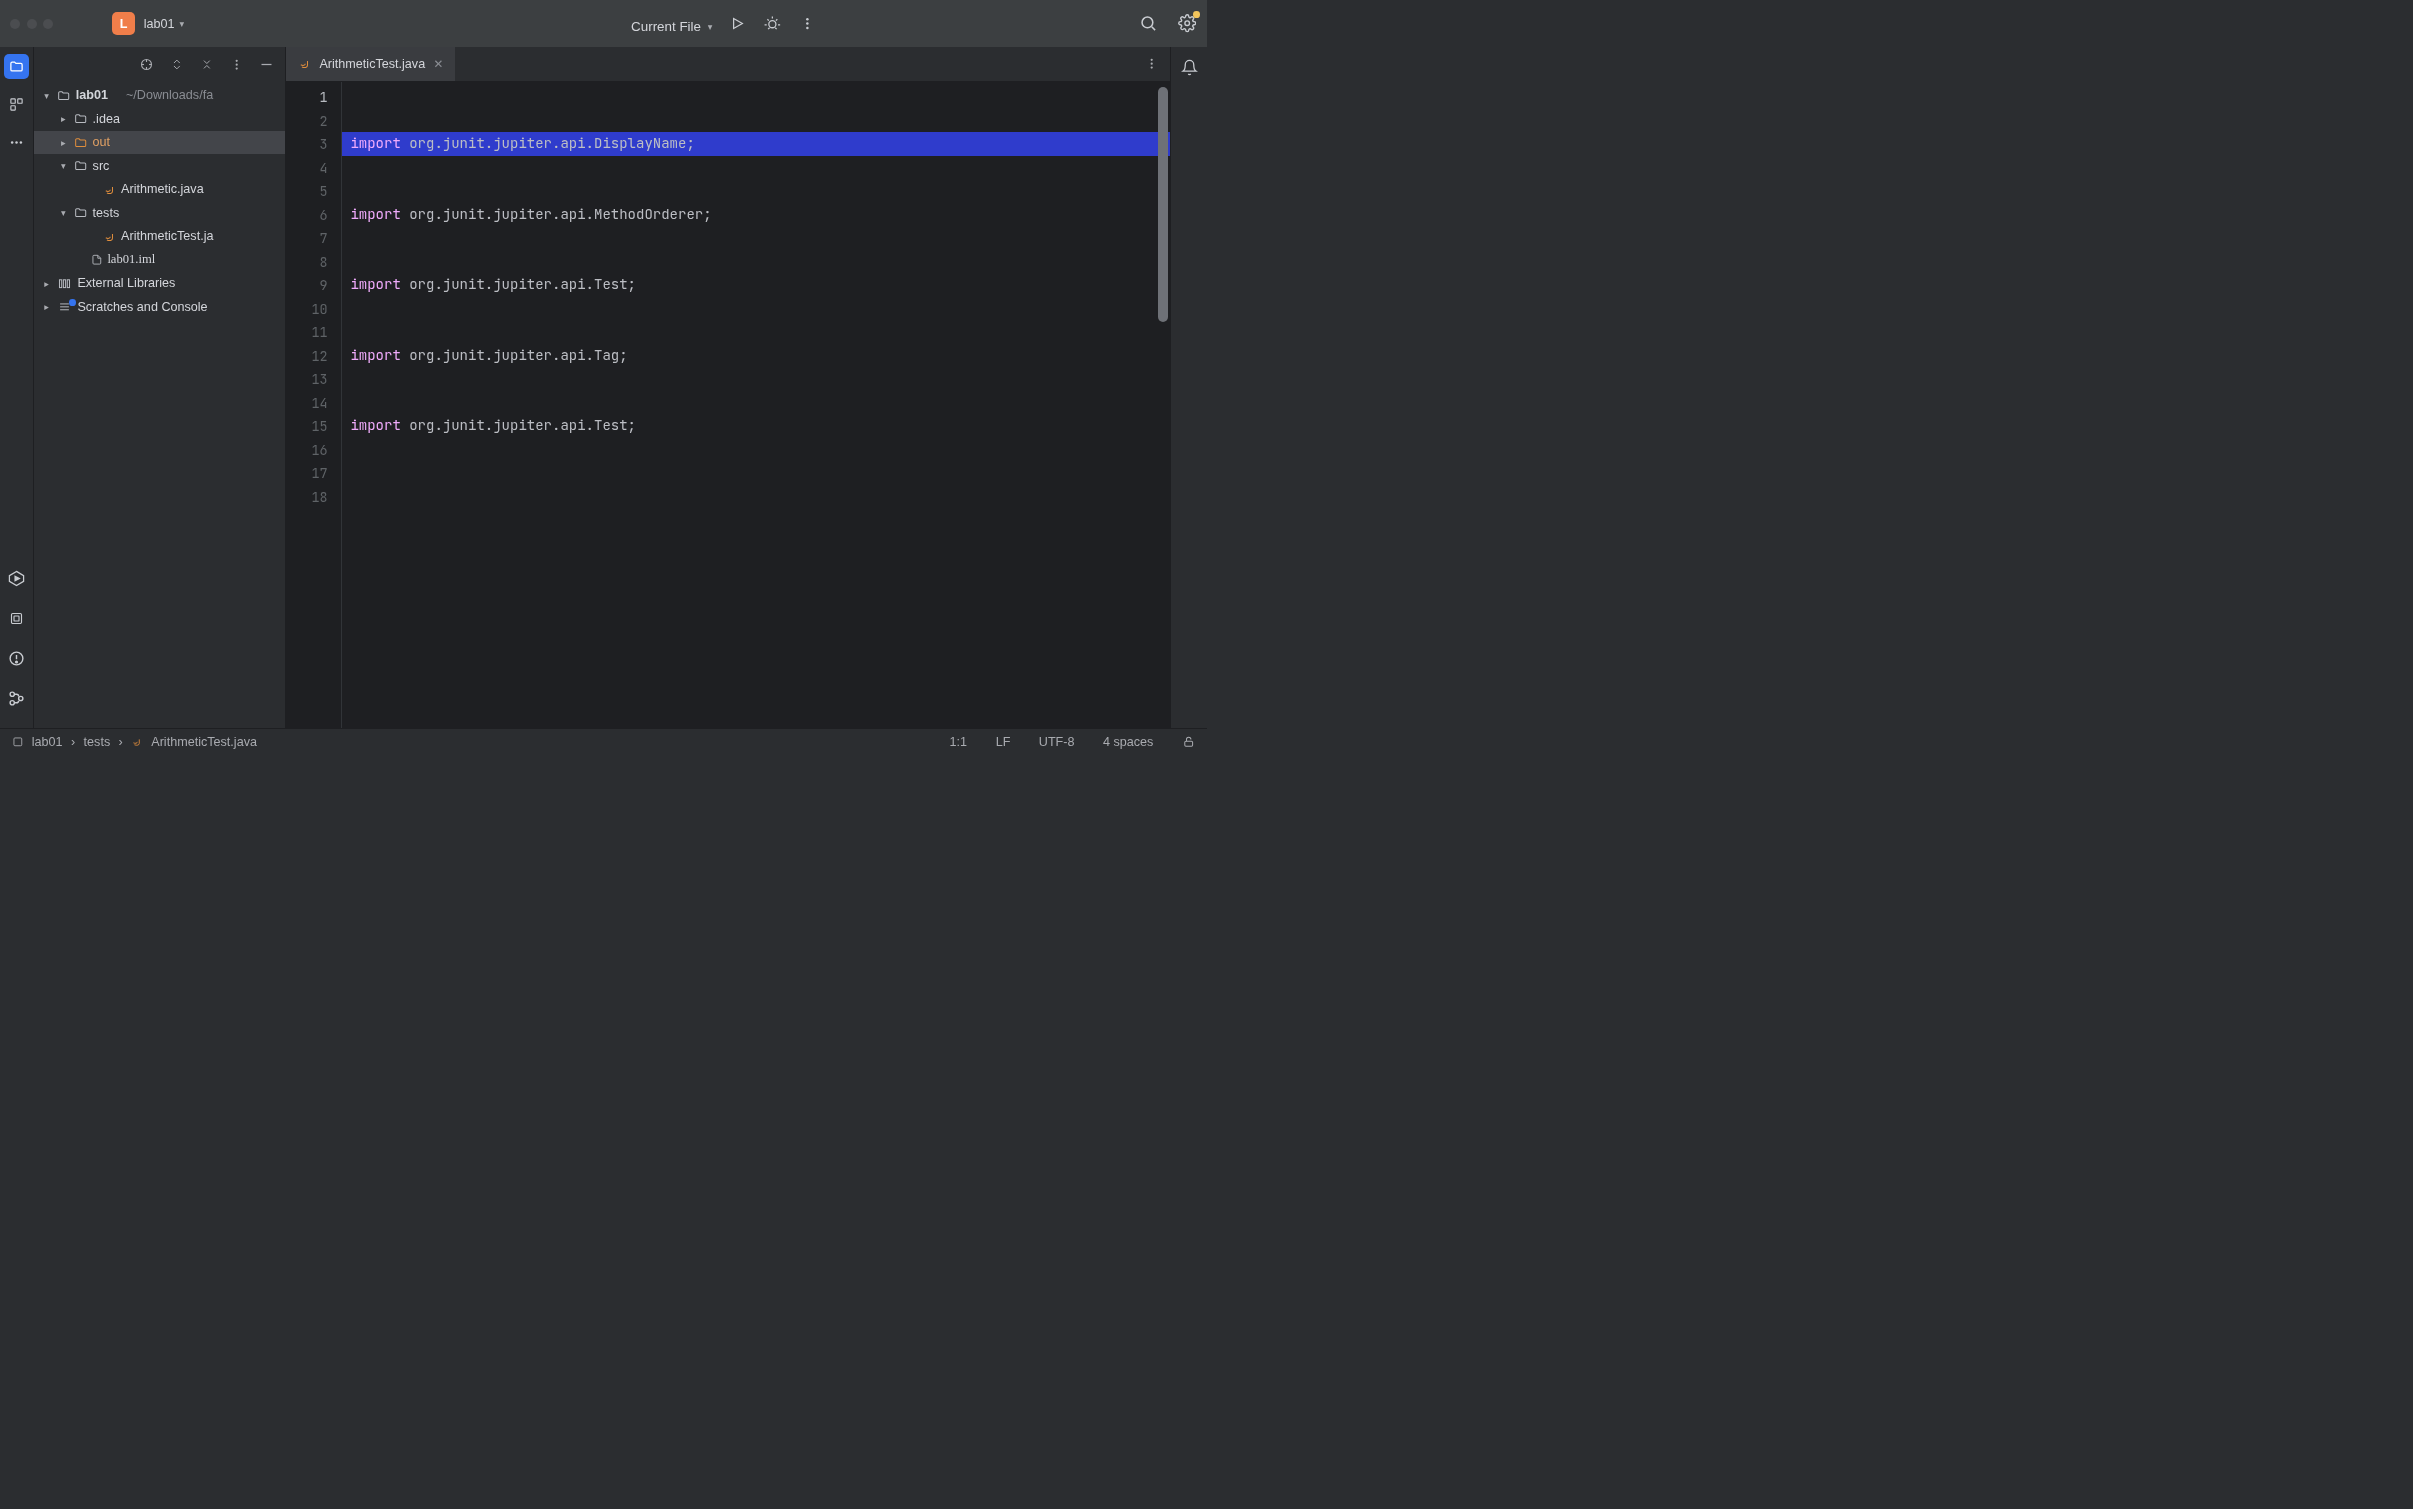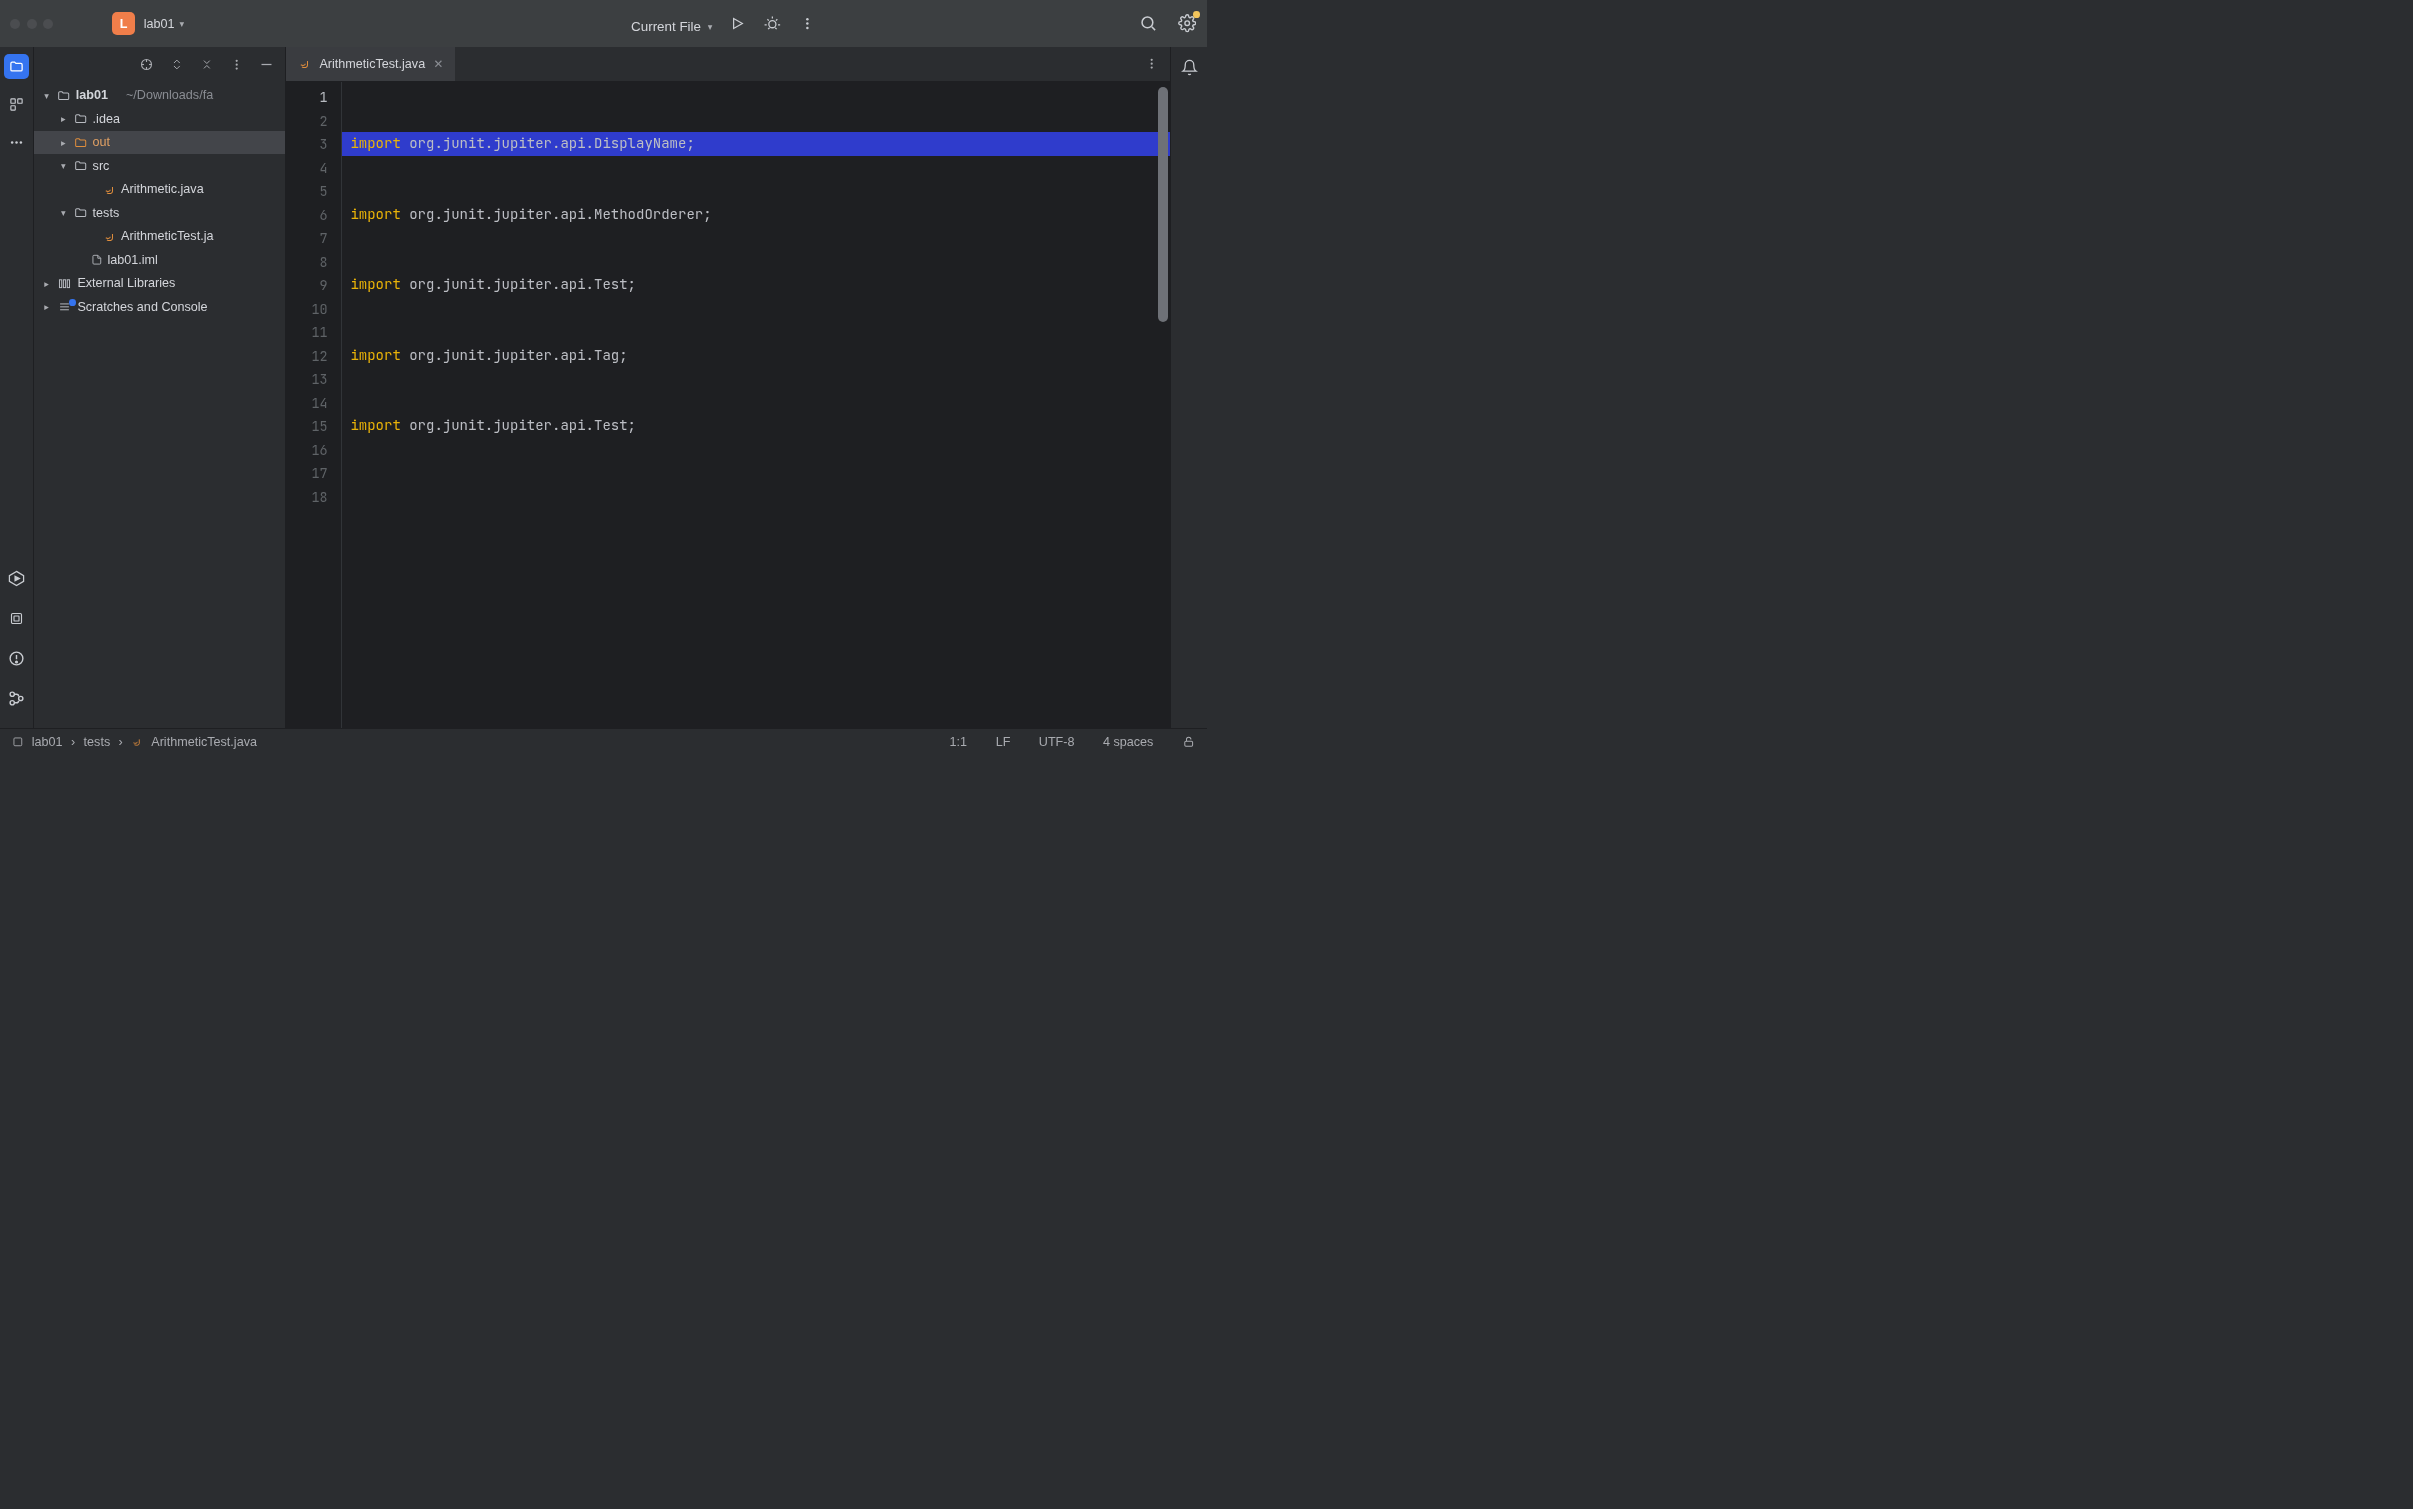--- a/index.html
+++ b/index.html
@@ -83,21 +83,21 @@
   .node.selected { background: #43454a; }
   .node .arrow { width: 11.7px; display: inline-flex; justify-content: center; color: #a9abb0; font-size: 9.2px; }
   .node .arrow.none { visibility: hidden; }
   .node .nm { color: #d4d6db; }
   .node .loc { color: #8a8d93; margin-left: 13px; }
   .folder-icon { color: #a9abb0; }
   .folder-icon.orange { color: #e08e3d; }
   .java-icon { color: #e08e3d; }
   .depth-0 { padding-left: 6.7px; }
   .depth-1 { padding-left: 23.5px; }
-  .depth-2 { padding-left: 40px; }
+  .depth-2 { padding-left: 40px; font-family: Liberation Serif, serif; }
   .depth-3 { padding-left: 52px; }
 
   
   .editor-col { flex: 1; display: flex; flex-direction: column; min-width: 0; background: #1e1f22; }
   .tabbar { height: 35px; background: #2b2d30; display: flex; align-items: stretch; border-bottom: 0.8px solid #1e1f22; position: relative; }
   .tab {
     display: flex; align-items: center; gap: 8.4px; padding: 0 11.7px;
     background: #3a3c40; color: #d4d6db; font-size: 12.6px;
   }
   .tab .close { color: #8a8d93; font-size: 11.7px; }
@@ -113,21 +113,21 @@
   .gutter .ln.cur { color: #b8bbc1; }
 
   .code {
     flex: 1; font-family: "JetBrains Mono", Menlo, Consolas, monospace;
     font-size: 14px; line-height: 23.5px; padding-top: 3.4px;
     white-space: pre; position: relative; overflow: hidden;
     border-left: 0.8px solid #313438;
   }
   .code .line { height: 23.5px; padding-left: 8.4px; }
   .code .line.hl { background: #2f3ccc; }
-  .kw { color: #eab308; text-align: center; }
+  .kw { color: #f0abfc; text-align: center; }
   .pl { color: #bcbec4; }
 
   .vscroll-track {
     position: absolute; right: 1.7px; top: 5px; width: 10px; height: 235px;
     background: #6e7177; border-radius: 5px;
   }
 
   
   .statusbar {
     height: 27px; background: #2b2d30; border-top: 0.8px solid #1e1f22;

